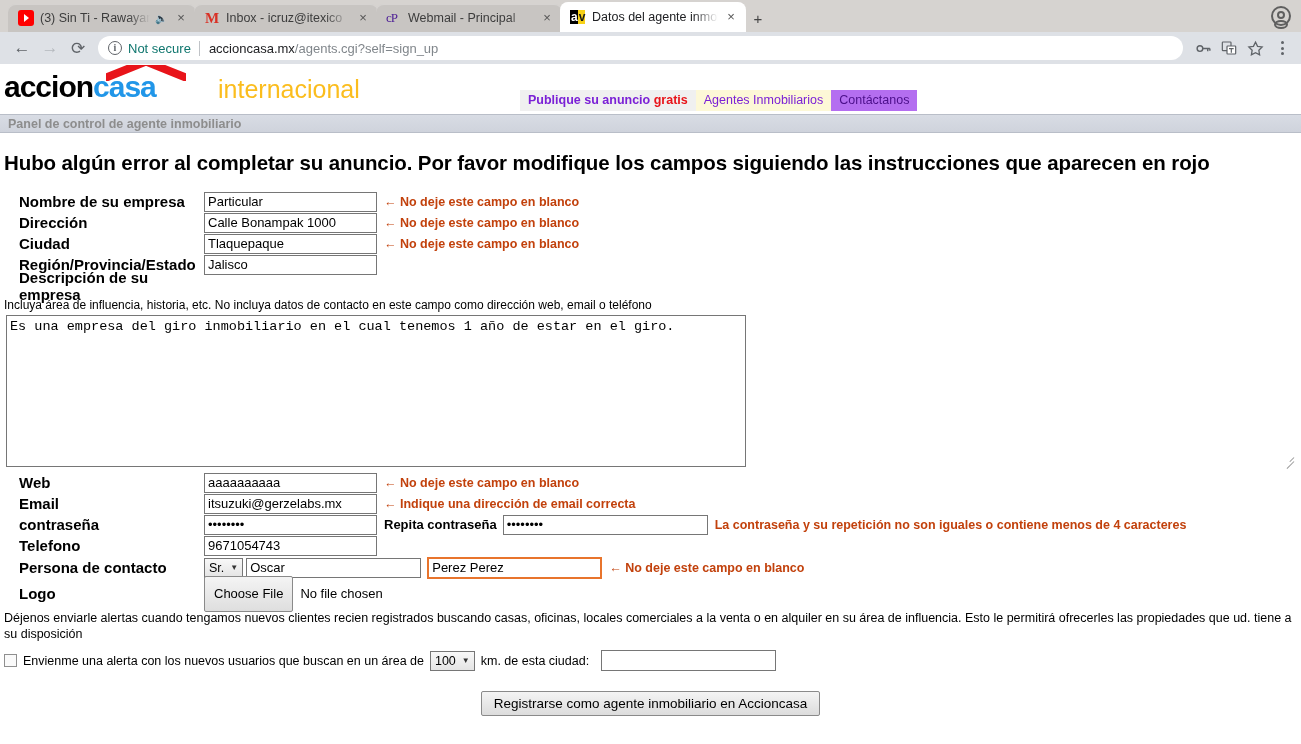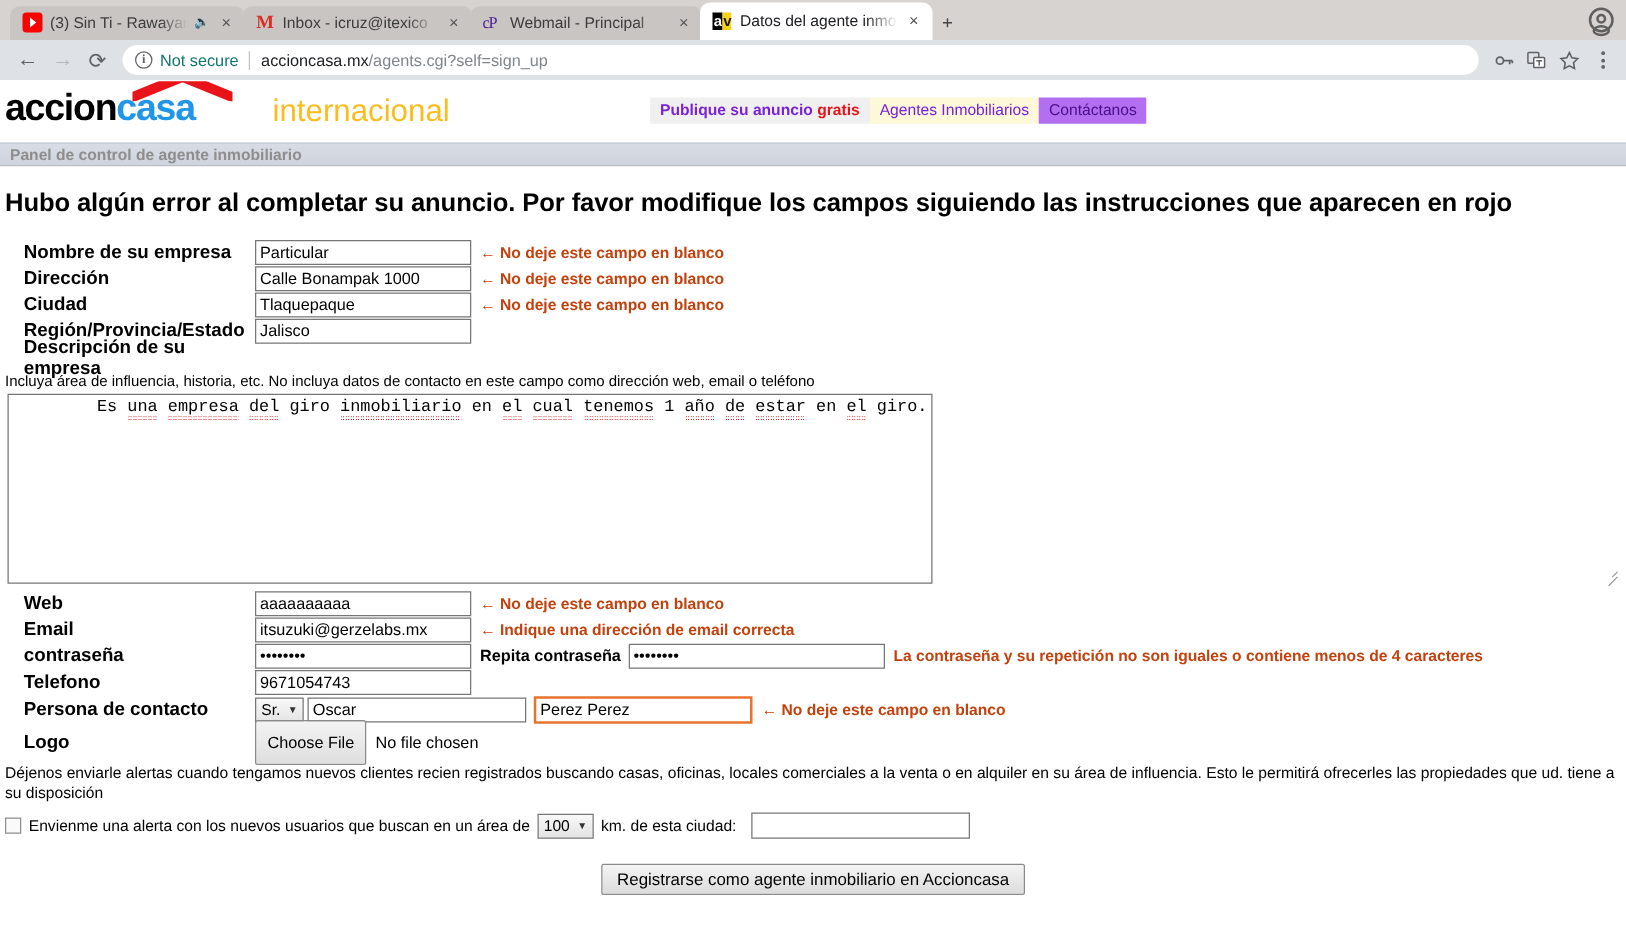--- a/index.html
+++ b/index.html
@@ -64,21 +64,21 @@
   
   #page{width:1301px;background:#fff;}
   #sitehead{height:50px;position:relative;text-align:right;}
   #logo{position:absolute;left:4px;top:8px;font-weight:bold;font-size:30px;letter-spacing:-1px;line-height:30px;font-family:"Liberation Sans",sans-serif;}
   #logo .accion{color:#000;}
   #logo .casa{color:#2196e8;}
   #roof{position:absolute;left:106px;top:1px;width:80px;height:16px;overflow:hidden;}
   #roof::before{content:"";position:absolute;left:0;top:9px;width:48px;height:8px;background:#e8141a;transform:rotate(-22deg);transform-origin:left bottom;border-radius:1px;}
   #roof::after{content:"";position:absolute;right:0;top:9px;width:48px;height:8px;background:#e8141a;transform:rotate(22deg);transform-origin:right bottom;border-radius:1px;}
   #intl{position:absolute;left:218px;top:12px;color:#fbbd1e;font-size:25px;line-height:26px;}
-  #navlinks{position:absolute;left:520px;top:14px;display:flex;font-size:12.5px;font-weight:bold;}
+  #navlinks{position:absolute;left:520px;top:26px;display:flex;font-size:12.5px;font-weight:bold;}
   .navlink{padding:3px 8px 4px;color:#7b21d6;white-space:nowrap;}
   .nav1{background:#f0f0f0;}
   .nav1 .gratis{color:#e8141a;}
   .nav2{background:#fdf8d7;font-weight:normal;color:#7b21d6;}
   .nav3{background:#b46ef0;color:#4b0f8a;font-weight:normal;}
   #subbar{height:19px;background:linear-gradient(to bottom,#d8dce4,#cfd3dc);
     border-top:1px solid #b9bec8;border-bottom:1px solid #b9bec8;
     color:#8d8d8d;font-weight:bold;font-size:12.5px;padding:2px 0 0 8px;box-sizing:border-box;}
   h1#errhead{font-size:20.5px;font-weight:bold;margin:18px 0 0 4px;letter-spacing:-0.1px;}
 
@@ -100,21 +100,21 @@
     border:1px solid #767676;background:#fff;resize:none;outline:none;
     font-family:"Liberation Mono","DejaVu Sans Mono",monospace;font-size:13.5px;
     padding:2px 3px;line-height:17px;color:#000;overflow:hidden;
   }
   .sq{
     background-image:linear-gradient(45deg,transparent 45%,#e8141a 45%,#e8141a 55%,transparent 55%),
                      linear-gradient(-45deg,transparent 45%,#e8141a 45%,#e8141a 55%,transparent 55%);
     background-size:4px 3px;background-repeat:repeat-x;background-position:0 bottom;
     padding-bottom:2px;
   }
-  #descwrap{position:relative;text-align:right;}
+  #descwrap{position:relative;}
   #descgrip{position:absolute;right:7px;bottom:5px;width:10px;height:10px;pointer-events:none;}
   #descgrip::before,#descgrip::after{content:"";position:absolute;right:0;background:#9a9a9a;height:1px;transform-origin:right;}
   #descgrip::before{width:10px;bottom:0;transform:rotate(-45deg);}
   #descgrip::after{width:6px;bottom:4px;transform:rotate(-45deg);}
 
   .selbox{
     height:20px;box-sizing:border-box;border:1px solid #767676;
     background:linear-gradient(to bottom,#f8f8f8,#e4e4e4);
     font-size:12.5px;display:inline-flex;align-items:center;padding:0 4px;gap:6px;
   }

